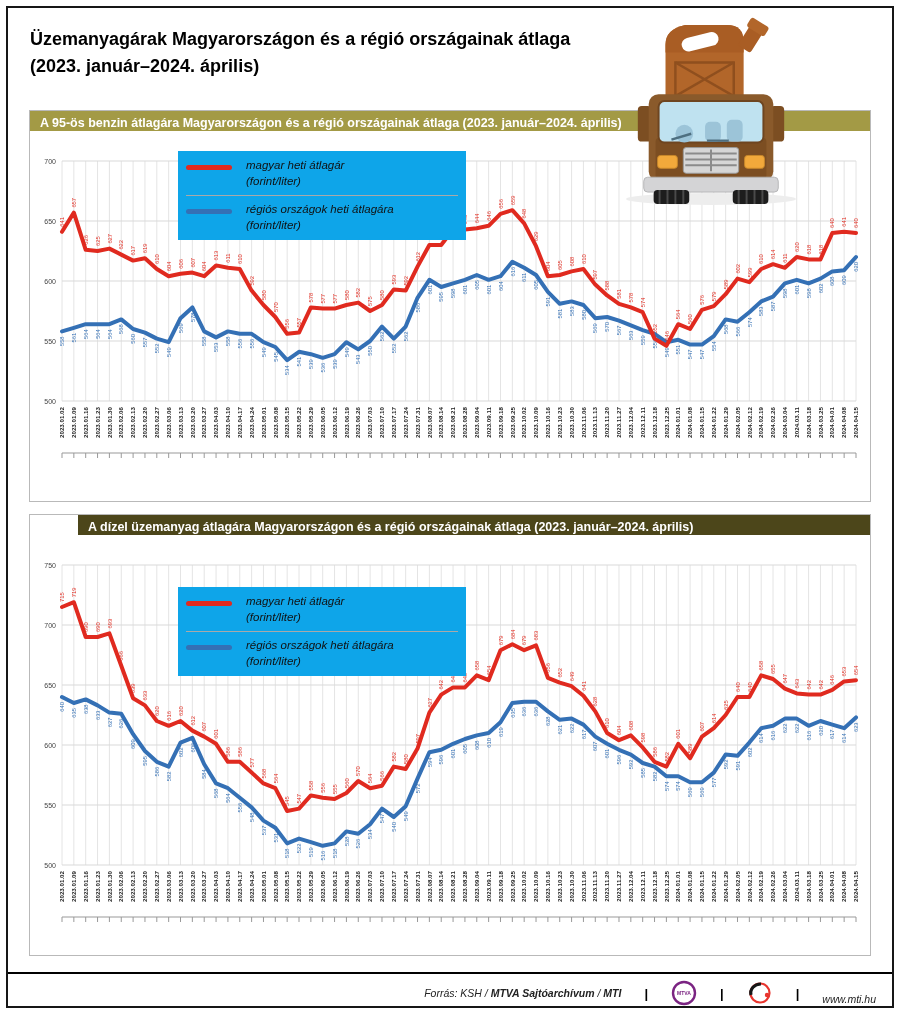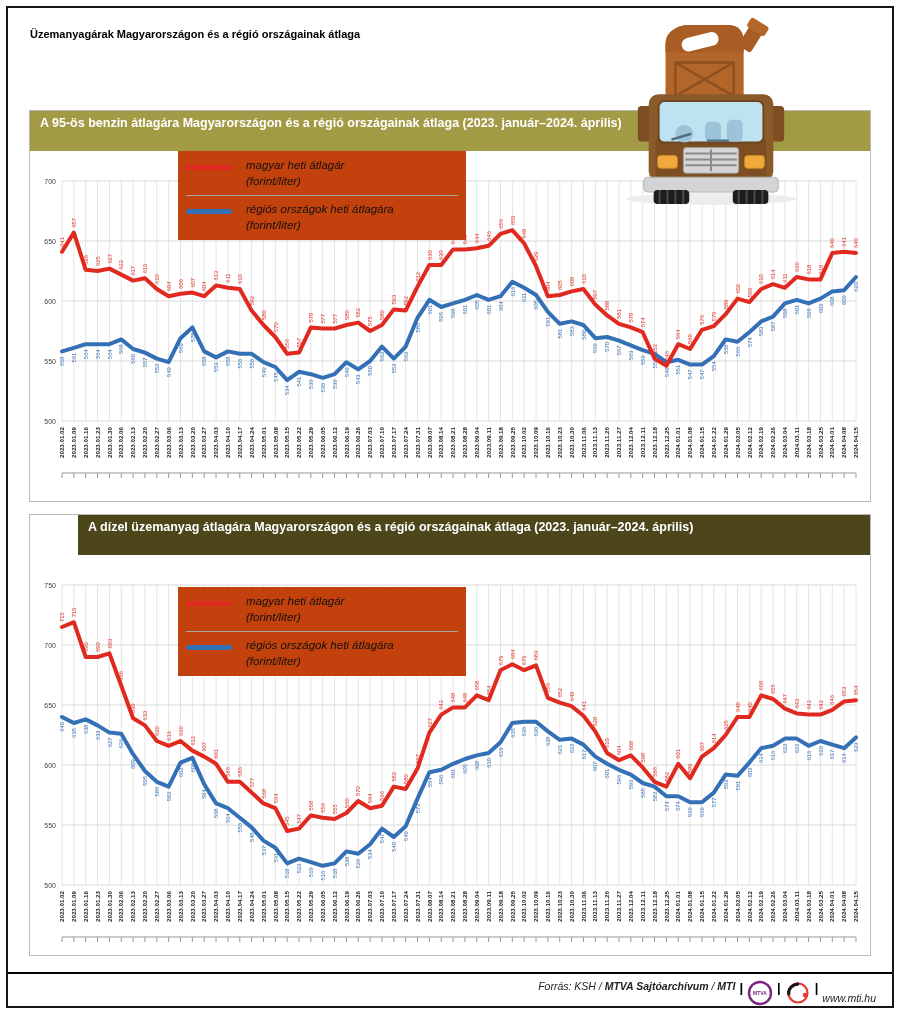--- a/index.html
+++ b/index.html
@@ -1,47 +1,48 @@
 <!DOCTYPE html>
 <html><head>
 <meta charset="utf-8">
 <style>
   html,body{margin:0;padding:0;background:#fff;}
   body{position:relative;width:900px;height:1014px;font-family:"Liberation Sans",sans-serif;overflow:hidden;}
   .border-frame{position:absolute;left:6px;top:6px;right:6px;bottom:6px;border:2px solid #161616;pointer-events:none;z-index:20;}
-  .title{position:absolute;left:30px;top:26px;font-size:11px;font-weight:bold;color:#000;line-height:1.5;z-index:3;}
+  .title{position:absolute;left:30px;top:26px;font-size:18px;font-weight:bold;color:#000;line-height:1.5;z-index:3;}
   .chart-section{position:absolute;left:29px;width:840px;border:1px solid #b9b9b9;background:#fff;}
   #benzin-section{top:110px;height:390px;}
   #diesel-section{top:514px;height:440px;}
-  .band{height:40px;line-height:24px;padding-left:10px;color:#fff;font-weight:bold;font-size:12.5px;white-space:nowrap;}
+  .band{height:20px;line-height:24px;padding-left:10px;color:#fff;font-weight:bold;font-size:12.5px;white-space:nowrap;}
   #benzin-section .band{background:#a39a45;}
   #diesel-section .band{background:#4c461a;}
   .chart-svg{display:block;}
-  .legend{position:absolute;background:#c2410c;padding:4px 8px;font-style:italic;font-size:11.5px;color:#111;z-index:4;width:272px;}
+  .legend{position:absolute;background:#0ea5e9;padding:4px 8px;font-style:italic;font-size:11.5px;color:#111;z-index:4;width:272px;}
   #benzin-section .legend{left:148px;top:40px;}
   #diesel-section .legend{left:148px;top:72px;}
   .legend-row{display:flex;align-items:flex-start;gap:14px;padding:3px 0;}
   .swatch{flex:0 0 46px;height:5px;border-radius:3px;margin-top:7px;}
   .legend-divider{border-top:1px solid #a9a9a9;margin:3px 0 3px 0;}
   .legend-text{line-height:1.35;}
   .footer-line{position:absolute;left:8px;right:8px;top:972px;border-top:2px solid #000;z-index:2;}
-  .footer{position:absolute;right:24px;top:980px;display:flex;align-items:flex-start;gap:4px;font-size:10.5px;color:#222;z-index:3;}
+  .footer{position:absolute;right:24px;top:980px;display:flex;align-items:center;gap:23px;font-size:10.5px;color:#222;z-index:3;}
   .footer .src{font-style:italic;}
   .footer .b{font-weight:bold;}
   .footer .sep{font-weight:bold;color:#000;font-size:13px;}
   .footer .site{font-style:italic;margin-top:12px;}
   .truck{position:absolute;left:622px;top:8px;width:178px;height:200px;z-index:5;}
 </style>
 </head>
 <body>
 
 <div class="border-frame"></div>
 
 <div class="title">
   <div>Üzemanyagárak Magyarországon és a régió országainak átlaga</div>
+  <div>(2023. január–2024. április)</div>
 </div>
 
 <svg class="truck" viewBox="0 0 180 200">
   <ellipse cx="90" cy="192" rx="86" ry="6" fill="#ededed"></ellipse>
   <g>
     <path d="M64,16 L106,16 Q123,16 123,33 L123,96 L44,96 L44,36 Q44,20 64,16 Z" fill="#b2662a"></path>
     <path d="M64,16 L106,16 Q123,16 123,33 L123,44 L44,44 L44,36 Q44,20 64,16 Z" fill="#a95d24"></path>
     <rect x="60" y="26" width="38" height="14" rx="7" fill="#ffffff" transform="rotate(-14 79 33)"></rect>
     <g transform="rotate(32 128 34)">
       <rect x="120" y="18" width="15" height="24" rx="3" fill="#a95d24"></rect>

